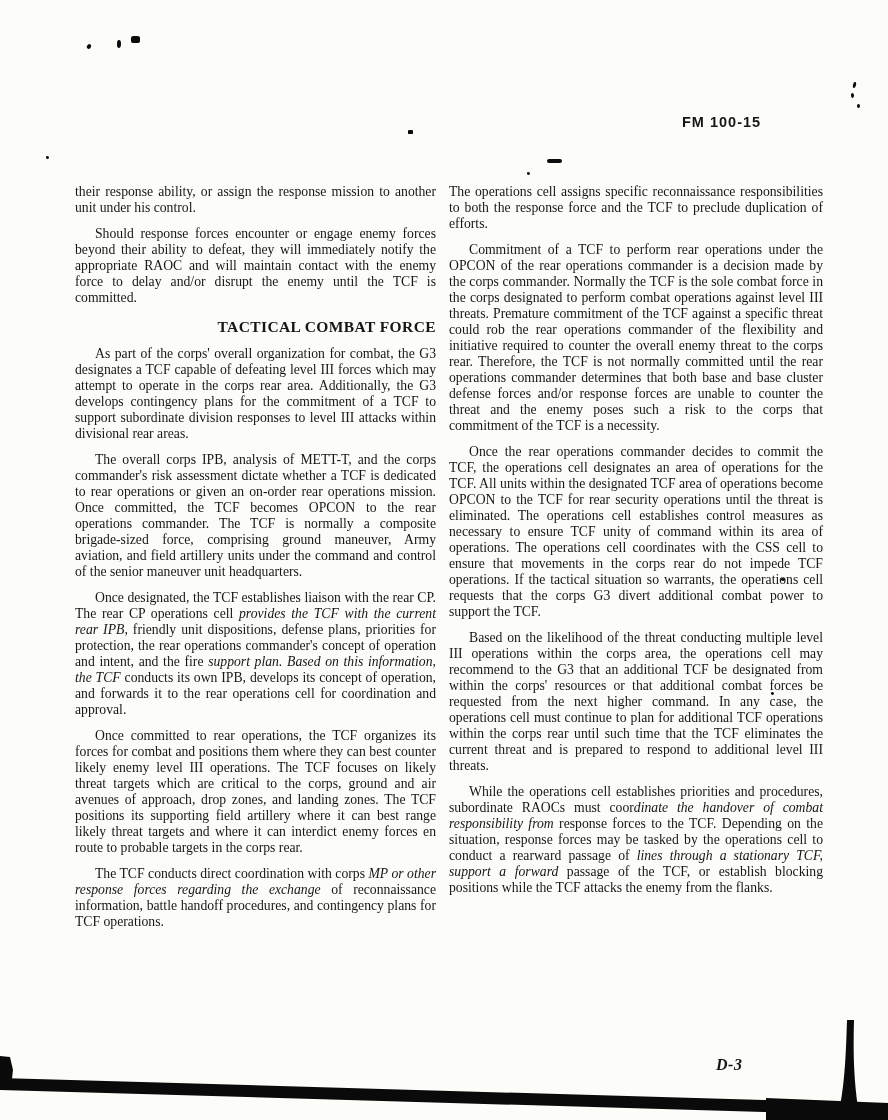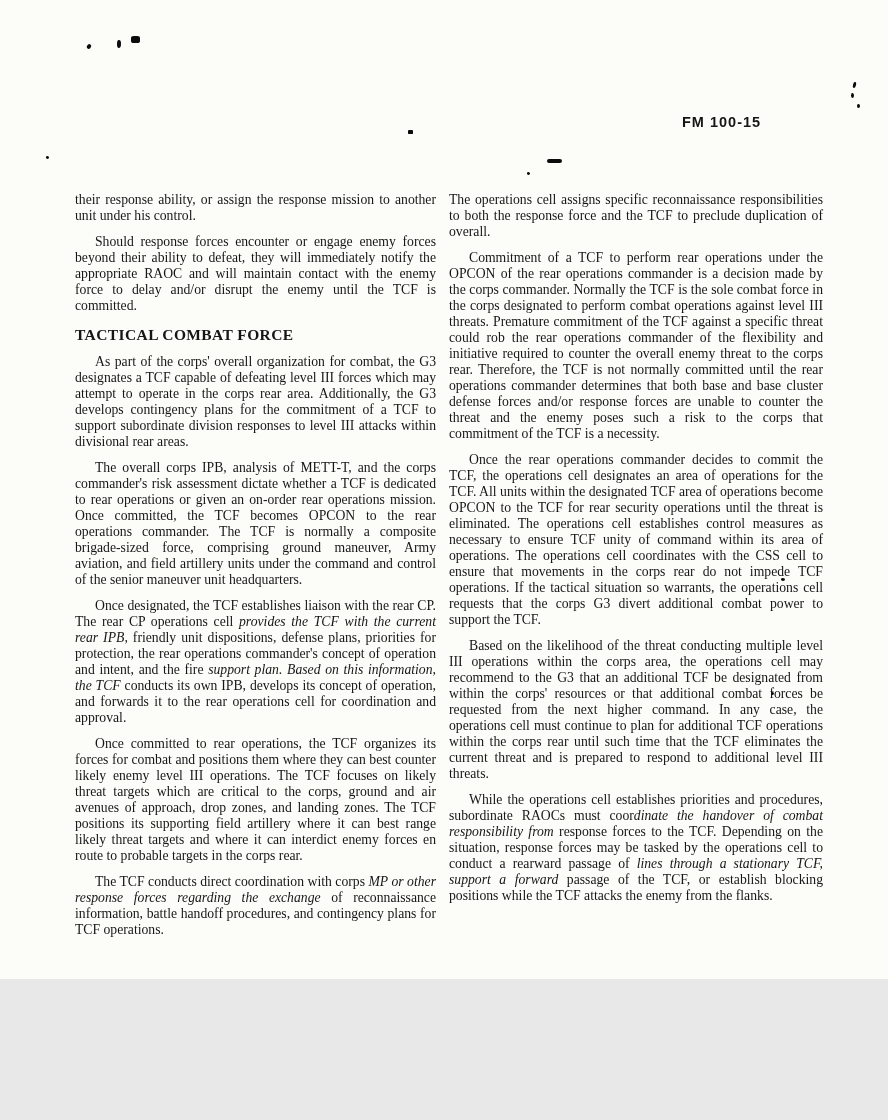--- a/index.html
+++ b/index.html
@@ -1,40 +1,40 @@
 <!DOCTYPE html>
 <html><head>
 <meta charset="utf-8">
 <style>
   html,body{margin:0;padding:0;background:#e8e8e8;}
   #page{
     position:relative;
-    width:888px;height:979px;
+    width:888px;height:1120px;
     background:var(--paper,#fcfcf9);
     color:var(--ink,#161616);
     font-family:"Liberation Serif", serif;
     overflow:hidden;
   }
   #fm-ref{
     position:absolute;left:682px;top:114px;
     font-family:"Liberation Sans", sans-serif;
     font-weight:bold;font-size:14.5px;letter-spacing:1px;
   }
   .col{
     position:absolute;top:184px;
     font-size:13.7px;line-height:16px;
     text-align:justify;
   }
   #col-left{left:75px;width:361px;}
   #col-right{left:449px;width:374px;}
-  .col p{margin:8px 0 10px 0;text-indent:20px;}
+  .col p{margin:0 0 10px 0;text-indent:20px;}
   .col p.noindent{text-indent:0;}
   .col em{font-style:italic;}
   .heading{
-    text-align:left;font-weight:bold;font-size:15.5px;
+    text-align:right;font-weight:bold;font-size:15.5px;
     line-height:18px;letter-spacing:.4px;margin:12px 0 10px 0;
   }
   #page-num{
     position:absolute;left:716px;top:1040px;
     font-weight:bold;font-style:italic;font-size:16px;letter-spacing:.5px;margin-top:16px;
   }
   .speck{position:absolute;background:#0c0c0c;border-radius:45% 55% 50% 50%;}
   #edge-artifact{position:absolute;left:0;top:0;pointer-events:none;}
 </style>
 </head>
@@ -51,21 +51,21 @@
         <div>TACTICAL COMBAT FORCE</div>
       </div>
       <p><span>As part of the corps' overall organization for combat, the G3 designates a TCF capable of defeating level III forces which may attempt to operate in the corps rear area. Additionally, the G3 develops contingency plans for the commitment of a TCF to support subordinate division responses to level III attacks within divisional rear areas.</span></p>
       <p><span>The overall corps IPB, analysis of METT-T, and the corps commander's risk assessment dictate whether a TCF is dedicated to rear operations or given an on-order rear operations mission. Once committed, the TCF becomes OPCON to the rear operations commander. The TCF is normally a composite brigade-sized force, comprising ground maneuver, Army aviation, and field artillery units under the command and control of the senior maneuver unit headquarters.</span></p>
       <p><span>Once designated, the TCF establishes liaison with the rear CP. The rear CP operations cell </span><em>provides the TCF with the current rear IPB,</em><span> friendly unit dispositions, defense plans, priorities for protection, the rear operations commander's concept of operation and intent, and the fire </span><em>support plan. Based on this information, the TCF</em><span> conducts its own IPB, develops its concept of operation, and forwards it to the rear operations cell for coordination and approval.</span></p>
       <p><span>Once committed to rear operations, the TCF organizes its forces for combat and positions them where they can best counter likely enemy level III operations. The TCF focuses on likely threat targets which are critical to the corps, ground and air avenues of approach, drop zones, and landing zones. The TCF positions its supporting field artillery where it can best range likely threat targets and where it can interdict enemy forces en route to probable targets in the corps rear.</span></p>
       <p><span>The TCF conducts direct coordination with corps </span><em>MP or other response forces regarding the exchange</em><span> of reconnaissance information, battle handoff procedures, and contingency plans for TCF operations.</span></p>
     </div>
 
   <div id="col-right" class="col">
-      <p class="noindent"><span>The operations cell assigns specific reconnaissance responsibilities to both the response force and the TCF to preclude duplication of overall.</span></p>
+      <p class="noindent"><span>The operations cell assigns specific reconnaissance responsibilities to both the response force and the TCF to preclude duplication of efforts.</span></p>
       <p><span>Commitment of a TCF to perform rear operations under the OPCON of the rear operations commander is a decision made by the corps commander. Normally the TCF is the sole combat force in the corps designated to perform combat operations against level III threats. Premature commitment of the TCF against a specific threat could rob the rear operations commander of the flexibility and initiative required to counter the overall enemy threat to the corps rear. Therefore, the TCF is not normally committed until the rear operations commander determines that both base and base cluster defense forces and/or response forces are unable to counter the threat and the enemy poses such a risk to the corps that commitment of the TCF is a necessity.</span></p>
       <p><span>Once the rear operations commander decides to commit the TCF, the operations cell designates an area of operations for the TCF. All units within the designated TCF area of operations become OPCON to the TCF for rear security operations until the threat is eliminated. The operations cell establishes control measures as necessary to ensure TCF unity of command within its area of operations. The operations cell coordinates with the CSS cell to ensure that movements in the corps rear do not impede TCF operations. If the tactical situation so warrants, the operations cell requests that the corps G3 divert additional combat power to support the TCF.</span></p>
       <p><span>Based on the likelihood of the threat conducting multiple level III operations within the corps area, the operations cell may recommend to the G3 that an additional TCF be designated from within the corps' resources or that additional combat forces be requested from the next higher command. In any case, the operations cell must continue to plan for additional TCF operations within the corps rear until such time that the TCF eliminates the current threat and is prepared to respond to additional level III threats.</span></p>
       <p><span>While the operations cell establishes priorities and procedures, subordinate RAOCs must coor</span><em>dinate the handover of combat responsibility from</em><span> response forces to the TCF. Depending on the situation, response forces may be tasked by the operations cell to conduct a rearward passage of </span><em>lines through a stationary TCF, support a forward</em><span> passage of the TCF, or establish blocking positions while the TCF attacks the enemy from the flanks.</span></p>
     </div>
 
   <div id="page-num">D-3</div>
 
   <div class="speck" style="left:87px;top:44px;width:4px;height:5px;transform:rotate(40deg);"></div>
   <div class="speck" style="left:117px;top:40px;width:4px;height:8px;border-radius:50% 50% 60% 40%;"></div>

